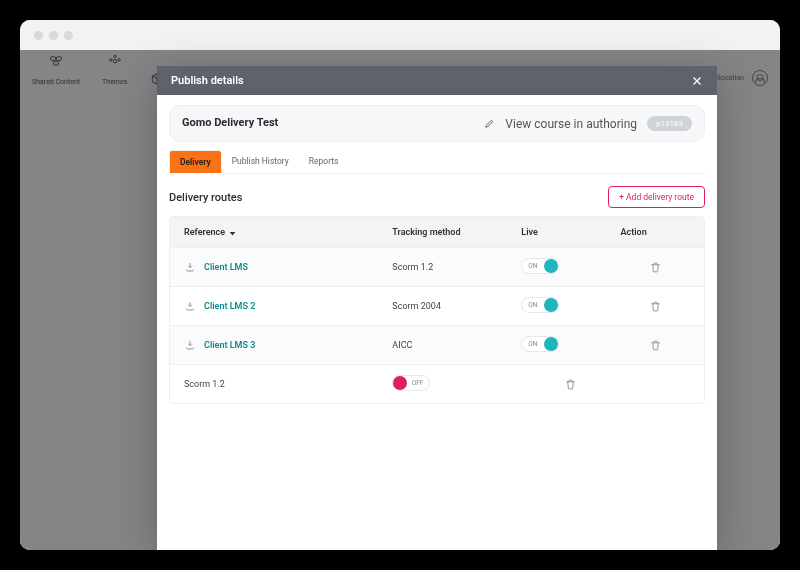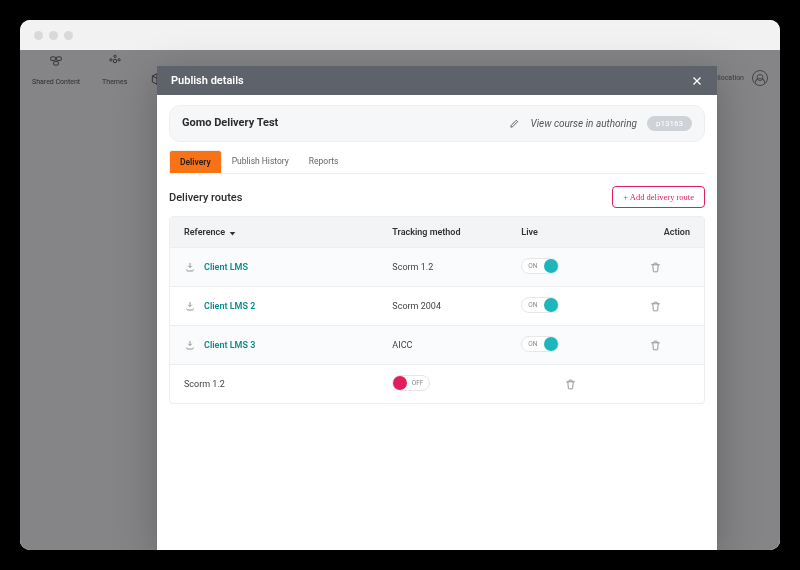--- a/index.html
+++ b/index.html
@@ -17,28 +17,28 @@
   .bg-avatar { width: 16px; height: 16px; border: 1.2px solid #666; border-radius: 50%; position: relative; }
   .bg-avatar::before { content: ""; position: absolute; top: 3px; left: 50%; transform: translateX(-50%); width: 5px; height: 5px; border: 1px solid #666; border-radius: 50%; }
   .bg-avatar::after { content: ""; position: absolute; bottom: 1px; left: 50%; transform: translateX(-50%); width: 9px; height: 5px; border: 1px solid #666; border-bottom: none; border-radius: 6px 6px 0 0; }
   .modal { position: absolute; top: 46px; left: 115px; width: 560px; bottom: 0; background: #fff; display: flex; flex-direction: column; box-shadow: 0 10px 40px rgba(0,0,0,0.25); margin-left: 22px; }
   .modal-header { background: #5e636b; color: #fff; display: flex; align-items: center; justify-content: space-between; padding: 8px 14px; font-size: 11px; font-weight: 600; }
   .close-x svg { width: 12px; height: 12px; display: block; }
   .course-bar { background: #f6f7f8; border: 1px solid #eceef0; margin: 10px 12px 0 12px; border-radius: 11px; padding: 10px 12px; display: flex; align-items: flex-start; justify-content: space-between; }
   .course-title { font-size: 11px; font-weight: 700; color: #2a2c30; }
   .course-actions { display: flex; align-items: center; gap: 10px; }
   .pencil svg { width: 11px; height: 11px; color: #555; display: block; }
-  .view-link { font-size: 10px; color: #555; font-style: italic; }
+  .view-link { font-size: 12px; color: #555; }
   .pill { background: #cfd3d8; color: #fff; font-size: 8px; padding: 3px 9px; border-radius: 10px; }
   .tabs { display: flex; gap: 0; margin: 8px 12px 0 12px; border-bottom: 1px solid #eceef0; font-size: 8.5px; }
   .tab { padding: 6px 10px; color: #666; cursor: pointer; }
   .tab.active { background: #f97316; border: 1px solid #eceef0; border-bottom-color: #fff; margin-bottom: -1px; border-radius: 3px 3px 0 0; color: #222; font-weight: 600; }
   .subhead { display: flex; align-items: center; justify-content: space-between; margin: 12px 12px 8px 12px; }
   .subhead-title { font-size: 11px; color: #2a2c30; font-weight: 500; }
-  .add-btn { border: 1px solid #e01e5a; color: #e01e5a; background: #fff; font-size: 8.5px; padding: 5px 10px; border-radius: 4px; cursor: pointer; font-family: Liberation Serif, serif; }
+  .add-btn { border: 1px solid #e01e5a; color: #e01e5a; background: #fff; font-size: 8.5px; padding: 5px 10px; border-radius: 4px; cursor: pointer; }
   .table { margin: 0 12px 12px 12px; border: 1px solid #eceef0; border-radius: 4px; overflow: hidden; }
   .thead, .trow { display: grid; grid-template-columns: 2.1fr 1.3fr 1fr 0.7fr; align-items: center; padding: 10px 14px; font-size: 9px; }
   .thead { background: #f3f4f6; color: #333; font-weight: 600; }
   .thead .sort { display: inline-flex; align-items: flex-end; gap: 4px; }
   .thead .sort svg { width: 7px; height: 7px; }
   .trow { border-top: 1px solid #eceef0; color: #444; }
   .trow:nth-child(odd) { background: #fafbfc; }
   .ref-cell { display: flex; align-items: center; gap: 8px; }
   .ref-cell svg.dl { width: 12px; height: 12px; color: #888; }
   .ref-link { color: #0f8a8a; font-weight: 600; font-size: 9px; }
@@ -133,21 +133,21 @@
     <div class="table">
       <div class="thead">
         <span class="sort">
           <span>Reference</span>
           <svg viewBox="0 0 10 10" fill="#333">
               <path d="M1 3h8L5 8z"></path>
             </svg>
         </span>
         <span>Tracking method</span>
         <span>Live</span>
-        <span style="text-align:right;">Action</span>
+        <span style="text-align:left;">Action</span>
       </div>
       <div id="tbody">
           <div class="trow">
             <span class="ref-cell">
               <svg class="dl" viewBox="0 0 24 24" fill="none" stroke="currentColor" stroke-width="1.8">
                 <path d="M12 4v9m0 0l-3.5-3.5M12 13l3.5-3.5"></path>
                 <path d="M5 17c0 1.5 1 3 3 3h8c2 0 3-1.5 3-3"></path>
               </svg>
               <a class="ref-link">Client LMS</a>
             </span>

